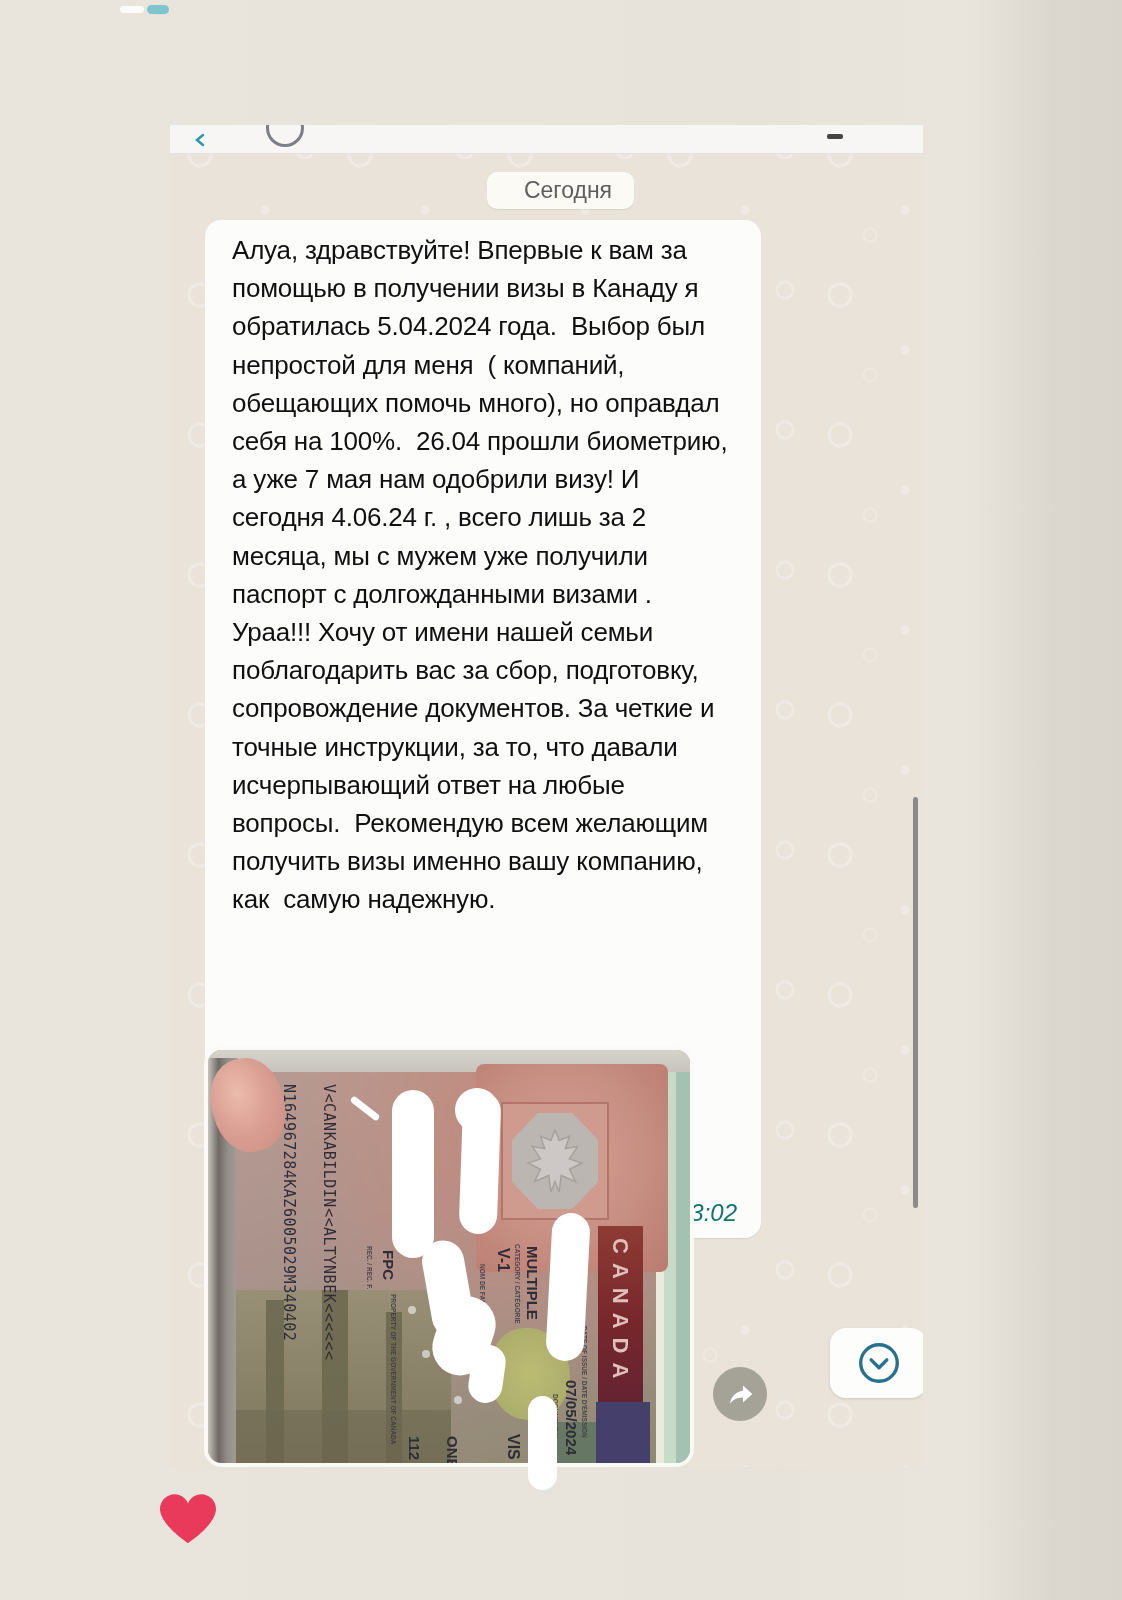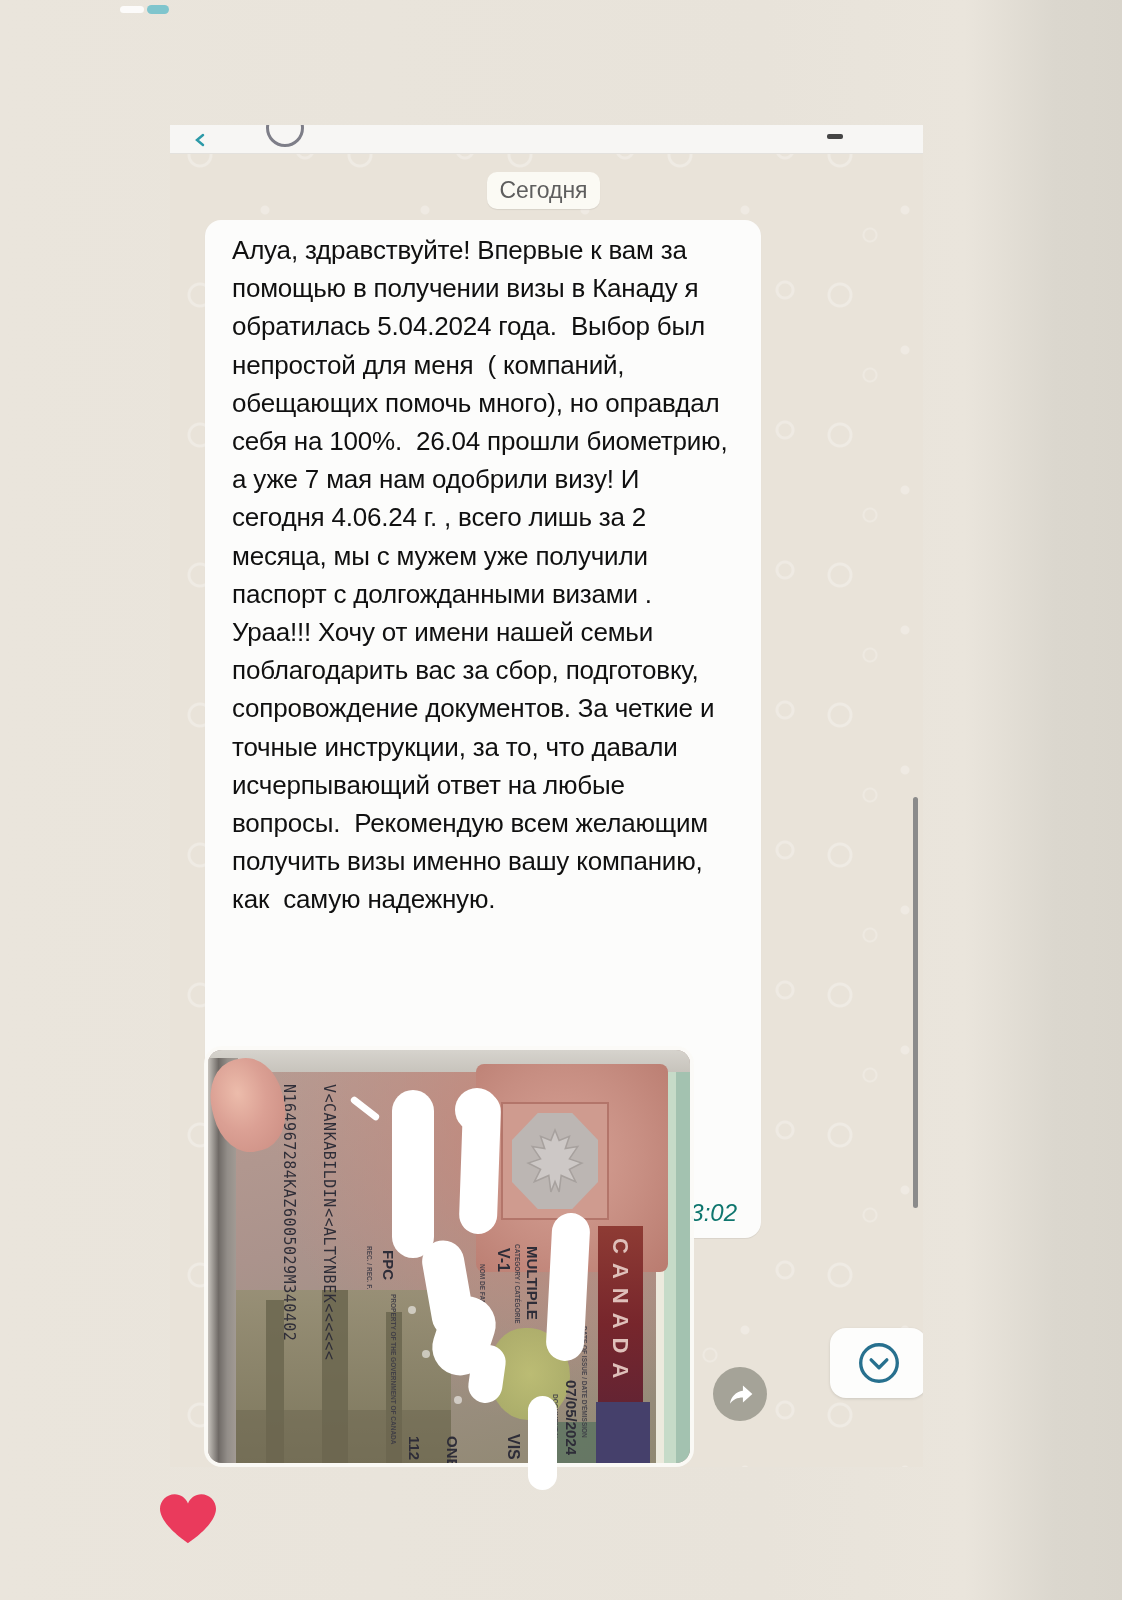--- a/index.html
+++ b/index.html
@@ -15,23 +15,23 @@
     background-image:
       radial-gradient(circle at 30px 30px, rgba(255,255,255,0) 9px, rgba(255,255,255,.28) 10px, rgba(255,255,255,.28) 12px, rgba(255,255,255,0) 13px),
       radial-gradient(circle at 95px 85px, rgba(255,255,255,.25) 4px, rgba(255,255,255,0) 5px),
       radial-gradient(circle at 135px 25px, rgba(255,255,255,0) 6px, rgba(255,255,255,.25) 7px, rgba(255,255,255,.25) 9px, rgba(255,255,255,0) 10px),
       radial-gradient(circle at 60px 110px, rgba(255,255,255,0) 5px, rgba(255,255,255,.22) 6px, rgba(255,255,255,.22) 7px, rgba(255,255,255,0) 8px);
     background-size:160px 140px;}
   .wa-header{position:absolute;left:0;top:0;width:100%;height:28px;background:#f7f6f4;border-bottom:1px solid #e3e1dd;}
   .back-chevron{position:absolute;left:24px;top:8px;}
   .avatar-arc{position:absolute;left:96px;top:-16px;width:32px;height:32px;border:3px solid #7e7e88;border-radius:50%;background:transparent;}
   .header-dash{position:absolute;right:80px;top:9px;width:16px;height:5px;border-radius:2px;background:#454545;}
-  .date-pill{position:absolute;left:317px;top:47px;width:113px;height:37px;border-radius:10px;background:#fbfaf4;
+  .date-pill{position:absolute;left:317px;top:47px;width:132px;height:37px;border-radius:10px;background:#fbfaf4;
     box-shadow:0 1px 1px rgba(0,0,0,.08);display:flex;align-items:center;justify-content:center;
-    font-size:23px;color:#5e5e5e;}
+    font-size:23px;color:#5e5e5e;padding-left:15px;}
   .bubble{position:absolute;left:35px;top:95px;width:556px;height:1018px;background:#fcfcfb;border-radius:16px;
     box-shadow:0 1px 1px rgba(0,0,0,.07);}
   .msg{position:absolute;left:27px;top:11px;width:505px;font-size:26px;line-height:38.2px;color:#101010;
     letter-spacing:-.2px;white-space:pre-wrap;}
   .time{position:absolute;right:24px;bottom:11px;font-size:24px;color:#0f766e;font-style:italic;}
   
   .photo{position:absolute;left:38px;top:925px;width:482px;height:413px;border-radius:14px;overflow:hidden;
     background:#a5928c;box-shadow:0 0 0 4px rgba(251,250,247,.95);}
   .ph-top{position:absolute;left:0;top:0;width:100%;height:30px;background:linear-gradient(180deg,#d6d3cd,#c2beb6);}
   .ph-page{position:absolute;left:28px;top:22px;width:430px;height:391px;

